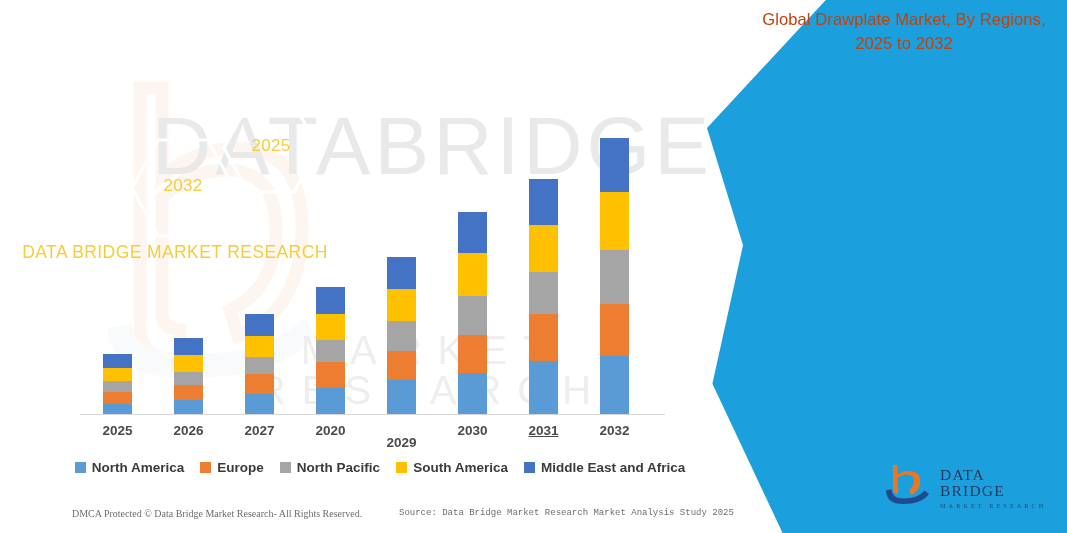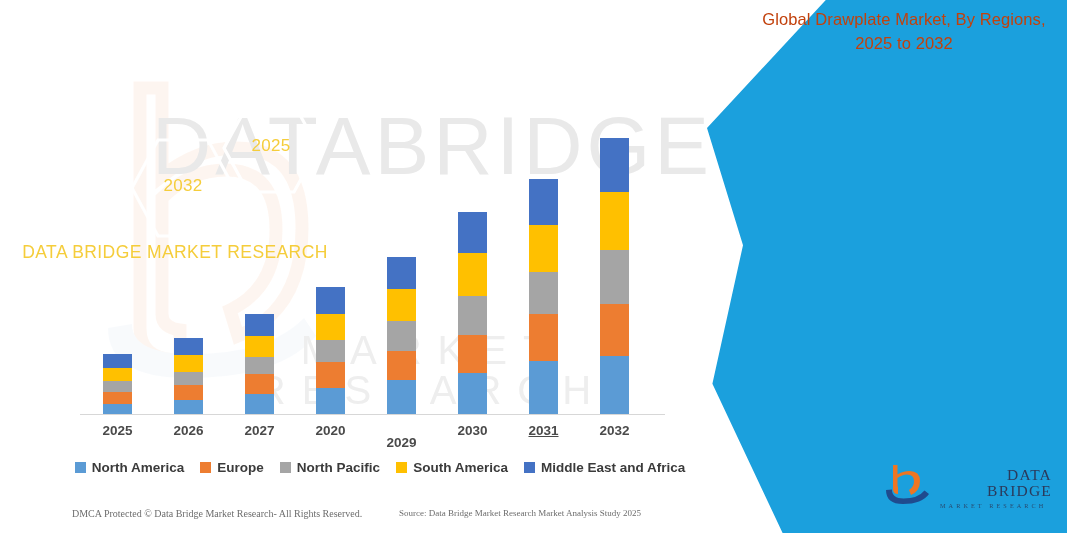--- a/index.html
+++ b/index.html
@@ -33,21 +33,21 @@
     text-align:center;color:#f5cd3b;font-size:17.5px;line-height:1.45;
     letter-spacing:.4px;padding-right:18px;box-sizing:border-box;padding-left:8px;
   }
 
   
   .logo{position:absolute;left:884px;top:463px;width:170px;height:45px;}
   .logo-mark{position:absolute;left:0;top:0;width:54px;height:44px;}
   .logo-text{position:absolute;left:56px;top:4px;width:112px;}
   .logo-name{
     color:#2b3a5b;font-size:15.5px;letter-spacing:1.2px;
-    font-family:"Liberation Serif", serif;line-height:1;text-align:right;
+    font-family:"Liberation Serif", serif;line-height:1;
   }
   .logo-sub{
     color:#2b3a5b;font-size:6.2px;letter-spacing:3.1px;margin-top:4px;
     font-family:"Liberation Serif", serif;opacity:.85;
   }
 
   
   .chart-title{
     position:absolute;top:18px;left:60px;width:620px;
     text-align:center;color:#2b4c6f;font-size:18.5px;line-height:1.5;
@@ -84,21 +84,21 @@
   .leg-sw{width:11px;height:11px;display:block;}
   .leg-tx{color:#3b3b3b;font-size:13.5px;font-weight:bold;white-space:nowrap;}
 
   
   .footer-left{
     position:absolute;left:72px;top:508px;color:#6d6d6d;font-size:10px;
     font-family:"Liberation Serif", serif;white-space:nowrap;
   }
   .footer-right{
     position:absolute;left:399px;top:508px;color:#6d6d6d;font-size:9px;
-    font-family:Liberation Serif, serif;white-space:nowrap;
+    font-family:Liberation Mono, monospace;white-space:nowrap;
   }
 </style>
 </head>
 <body>
 
 <div id="root">
 
   <svg class="wm wm-b" viewBox="0 0 260 300">
     <path d="M60 10 L60 250 Q60 280 95 282 L100 282 L100 252 Q82 250 82 236 L82 120 Q110 92 146 92 Q196 92 196 152 Q196 210 150 232 L158 258 Q222 232 222 150 Q222 70 156 70 Q118 70 82 98 L82 10 Z" fill="none" stroke="#fdeee4" stroke-width="13"></path>
     <path d="M28 250 Q28 300 108 300 Q200 300 236 258 L224 240 Q188 276 112 276 Q52 276 52 246 Z" fill="#f3f7fb"></path>

